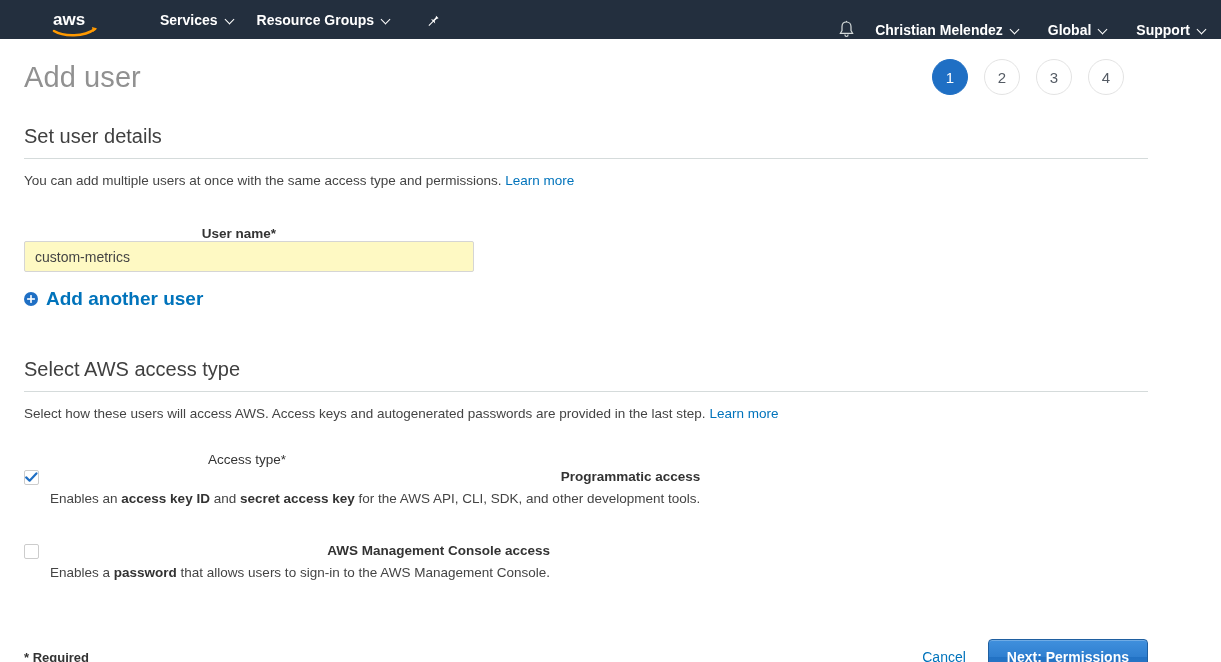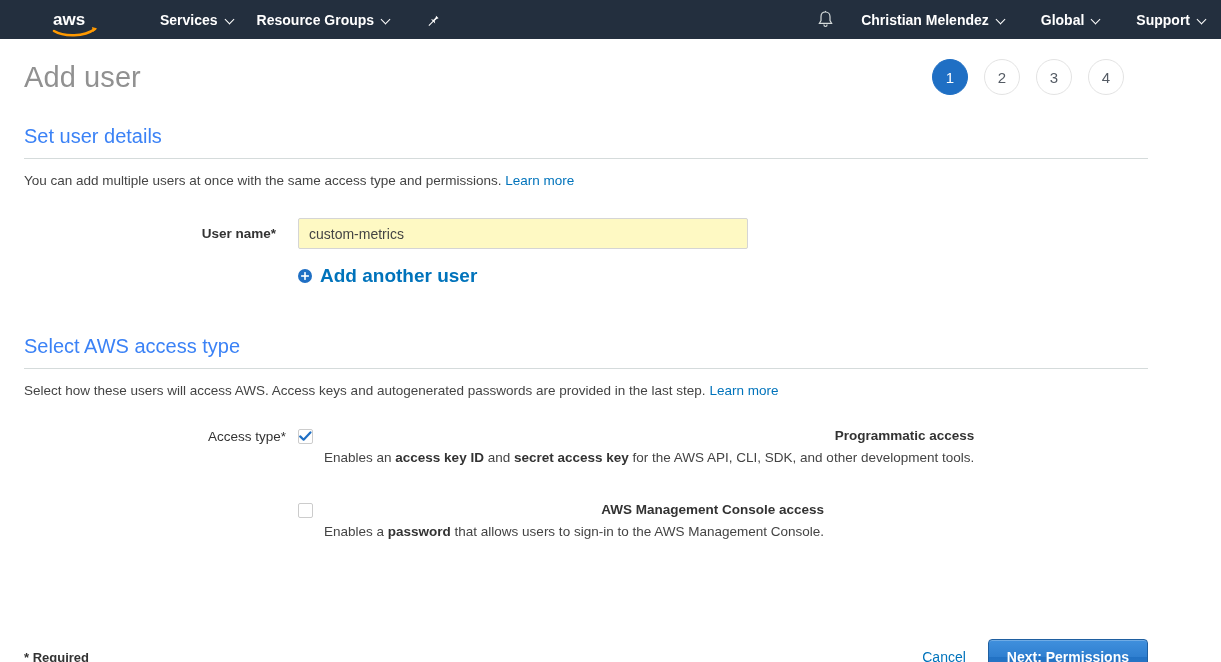--- a/index.html
+++ b/index.html
@@ -62,25 +62,24 @@
     transform: rotate(45deg);
   }
   .pin-icon {
     margin-left: 22px;
     display: flex;
     align-items: center;
     cursor: pointer;
   }
   .nav-right {
     position: absolute;
-    right: 0; top: 0;
+    right: 0; top: 10px;
     height: 39px;
     display: flex;
     align-items: center;
-    gap: 7px;
   }
   .bell-icon {
     display: flex;
     align-items: center;
     justify-content: center;
     width: 30px;
     height: 39px;
     cursor: pointer;
   }
   .nav-right .nav-item { padding: 0 14px; }
@@ -125,21 +124,21 @@
     cursor: pointer;
   }
   .step.active {
     background: #1f6fc4;
     border-color: #1f6fc4;
     color: #ffffff;
   }
 
   .section-title {
     font-size: 20px;
-    color: #3b82f6;
+    color: #404040;
     font-weight: normal;
     margin: 24px 0 0 0;
     padding-bottom: 10px;
   }
   .hr {
     height: 1px;
     background: #d5dbdb;
     width: 1124px;
   }
   .section-desc {
@@ -151,20 +150,21 @@
     color: #0073bb;
     text-decoration: none;
     cursor: pointer;
   }
 
   
   .form-row {
     display: flex;
     align-items: flex-start;
     margin-top: 30px;
+    flex-direction: column;
   }
   .form-label {
     width: 274px;
     text-align: right;
     padding-right: 22px;
     font-size: 13.5px;
     font-weight: bold;
     color: #333333;
     padding-top: 8px;
   }

